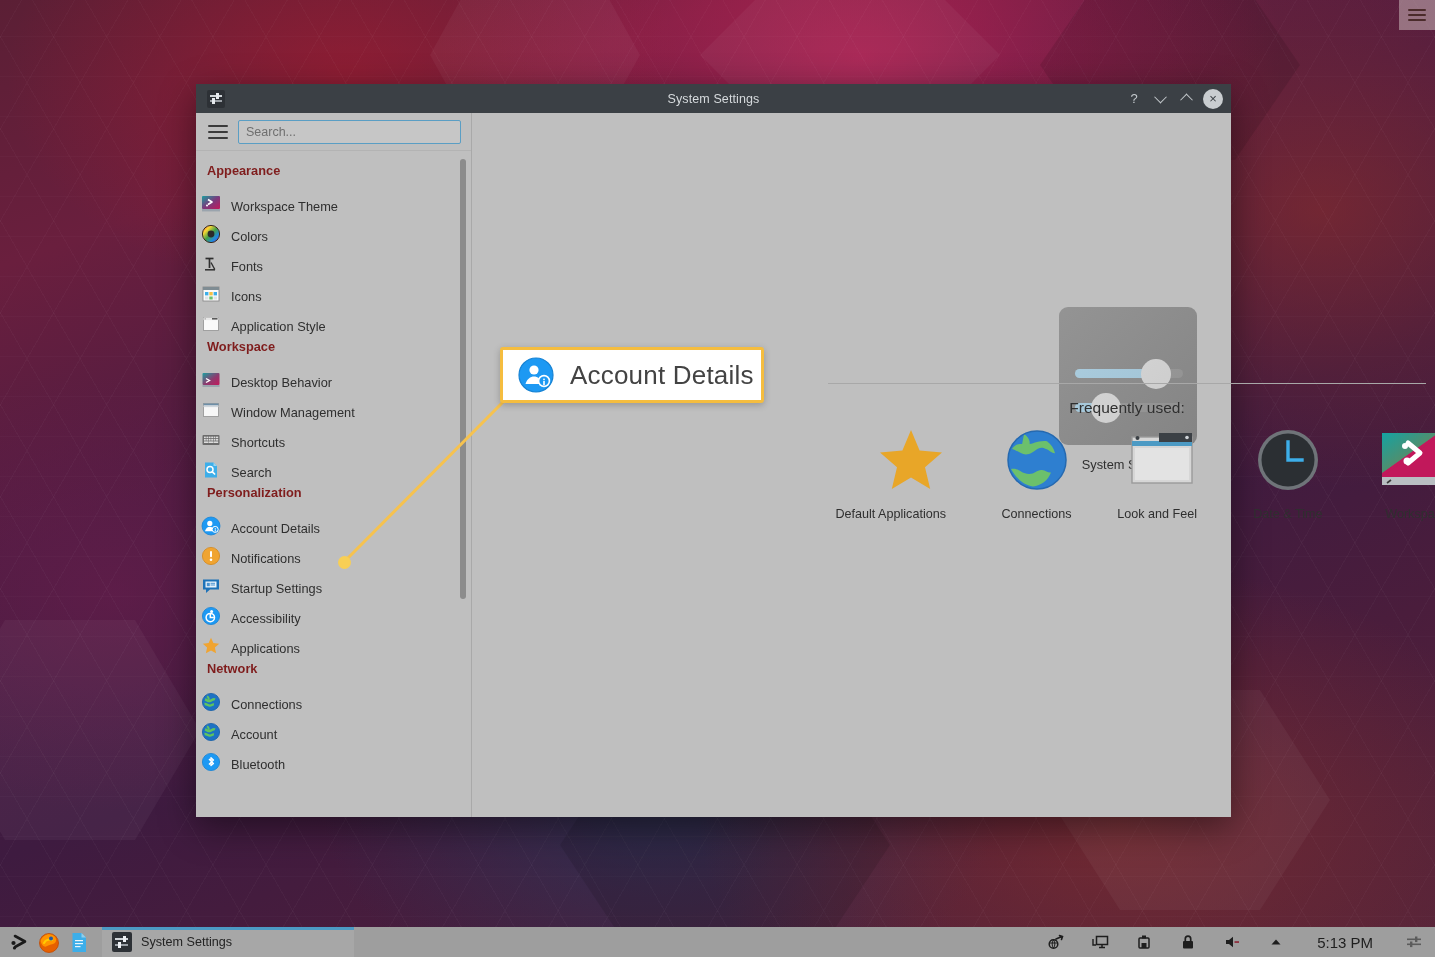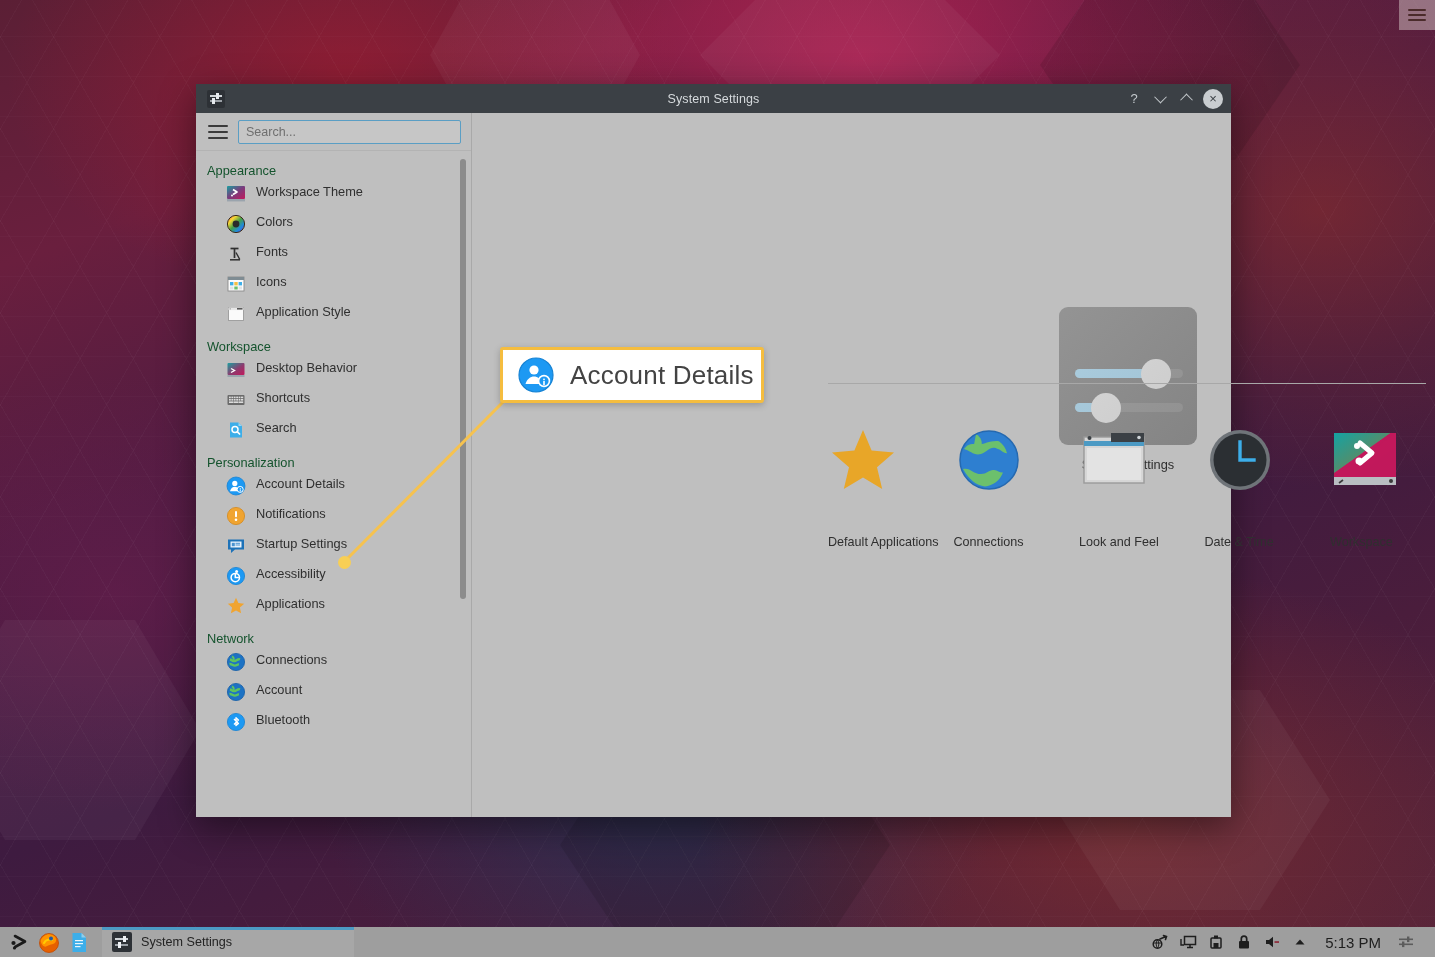--- a/index.html
+++ b/index.html
@@ -119,26 +119,26 @@
     border: 1px solid #5a9ec4; border-radius: 2px;
     padding: 0 7px; font-size: 12.5px; color: #3b3b3b;
     font-family: "Liberation Sans", sans-serif; outline: none;
   }
   #search-input::placeholder { color: #6f6f6f; }
 
   #navscroll {
     flex: 1; position: relative; overflow: hidden; padding-top: 7px;
   }
   .nav-group-title {
-    font-size: 12.8px; font-weight: normal; color: #14532d;
+    font-size: 12.8px; font-weight: bold; color: #7f1d1d;
     padding: 5px 0 6px 11px;
   }
   .nav-item {
-    display: flex; align-items: flex-start; gap: 10px;
-    height: 30px; padding-left: 30px; cursor: pointer; position: relative;
+    display: flex; align-items: flex-end; gap: 10px;
+    height: 30px; padding-left: 5px; cursor: pointer; position: relative;
   }
   .nav-item .lbl { font-size: 12.8px; color: #2f2f2f; }
   .nav-icon { width: 20px; height: 20px; flex: 0 0 20px; position: relative; }
 
   
   #nav-scrollbar {
     position: absolute; top: 8px; right: 5px; width: 6px; bottom: 0; cursor: pointer;
   }
   #nav-scrollbar .thumb {
     position: absolute; top: 0; left: 0; width: 6px; height: 440px;
@@ -172,21 +172,21 @@
   }
   #freq-title {
     position: absolute; left: 356px; top: 286px; width: 598px;
     text-align: center; font-size: 15.5px; color: #2f2f2f;
   }
   #freq-row {
     position: absolute; left: 356px; top: 312px; width: 620px;
     display: flex; align-items: flex-start; justify-content: space-between;
   }
   .freq-item {
-    width: 118px; display: flex; flex-direction: column; align-items: flex-start; cursor: pointer; gap: 28px;
+    width: 118px; display: flex; flex-direction: column; align-items: flex-end; cursor: pointer;
   }
   .freq-item .ic { width: 70px; height: 70px; position: relative; }
   .freq-item .cap {
     margin-top: 10px; font-size: 12.6px; color: #2f2f2f;
     text-align: center; line-height: 18px;
   }
 
   
   #callout-line {
     position: absolute; left: 0; top: 0; width: 1435px; height: 957px;
@@ -214,21 +214,21 @@
   .tb-ic { width: 26px; height: 26px; margin-right: 4px; position: relative; cursor: pointer; }
   #task-entry {
     position: relative; margin-left: 6px; height: 30px; width: 252px;
     display: flex; align-items: center; gap: 9px; padding-left: 10px;
     background: rgba(255,255,255,.10); cursor: pointer;
   }
   #task-entry::before {
     content:""; position:absolute; left:0; top:0; width:100%; height:3px; background:#4c9ac4;
   }
   #task-entry .tlbl { font-size: 12.6px; color: #232323; }
-  #tb-right { margin-left: auto; display: flex; align-items: center; gap: 10px; padding-right: 20px; }
+  #tb-right { margin-left: auto; display: flex; align-items: center; gap: 26px; padding-right: 12px; }
   .tray-ic { width: 18px; height: 18px; position: relative; cursor: pointer; }
   #clock { font-size: 15px; color: #1e1e1e; margin: 0 6px; cursor: pointer; }
 </style>
 </head>
 <body>
 
 <div id="desktop">
   <div id="hexmesh"></div>
 
   <div class="plate" style="left:430px;  top:-40px;  width:210px; height:190px;"></div>
@@ -349,20 +349,28 @@
                       <stop offset="0" stop-color="#1aa0a0"></stop>
                       <stop offset=".55" stop-color="#8e3a6e"></stop>
                       <stop offset="1" stop-color="#c2185b"></stop>
                     </linearGradient>
                   </defs>
                   <rect x="1.5" y="3" width="17" height="12" rx="1" fill="url(#db)"></rect>
                   <path d="M5 8.5 l3.5 2 -3.5 2" fill="none" stroke="#fff" stroke-width="1.4"></path>
                   <rect x="1.5" y="15" width="17" height="2" fill="#9aa4ad"></rect>
                 </svg></span>
               <span class="lbl">Desktop Behavior</span>
+            </div>
+            <div class="nav-item">
+              <span class="nav-icon"><svg viewBox="0 0 20 20" width="100%" height="100%">
+                  <rect x="2.5" y="3.5" width="15" height="13" fill="#f7f7f7" stroke="#9a9a9a" stroke-width=".9"></rect>
+                  <rect x="2.5" y="3.5" width="15" height="2" fill="#6e8fa8"></rect>
+                  <rect x="2.5" y="5.5" width="15" height="1.6" fill="#cfd6dc"></rect>
+                </svg></span>
+              <span class="lbl">Window Management</span>
             </div>
             <div class="nav-item">
               <span class="nav-icon"><svg viewBox="0 0 20 20" width="100%" height="100%">
                   <rect x="1.5" y="5" width="17" height="10" rx="1" fill="#6b6b6b"></rect>
                   <g fill="#dcdcdc">
                     <rect x="3" y="6.6" width="1.8" height="1.6"></rect>
                     <rect x="5.4" y="6.6" width="1.8" height="1.6"></rect>
                     <rect x="7.8" y="6.6" width="1.8" height="1.6"></rect>
                     <rect x="10.2" y="6.6" width="1.8" height="1.6"></rect>
                     <rect x="12.6" y="6.6" width="1.8" height="1.6"></rect>
@@ -479,20 +487,21 @@
           <div class="sld fill" style="left:16px;  top:62px; width:82px;"></div>
           <div class="knb" style="left:82px;  top:52px;"></div>
           <div class="sld track" style="left:16px;  top:96px; width:108px;"></div>
           <div class="sld fill" style="left:16px;  top:96px; width:30px;"></div>
           <div class="knb" style="left:32px;  top:86px;"></div>
         </div>
         <div class="caption">System Settings</div>
       </div>
 
       <div id="divider"></div>
+      <div id="freq-title">Frequently used:</div>
       <div id="freq-row">
           <div class="freq-item">
             <span class="ic"><svg viewBox="0 0 70 70" width="100%" height="100%">
                 <path d="M35 5 L43.6 25.5 L66 27.4 L49 42.2 L54.2 64 L35 52.4 L15.8 64 L21 42.2 L4 27.4 L26.4 25.5 Z" fill="#e8a628"></path>
               </svg></span>
             <div class="cap">Default Applications</div>
           </div>
           <div class="freq-item">
             <span class="ic"><svg viewBox="0 0 70 70" width="100%" height="100%">
                 <circle cx="35" cy="35" r="29" fill="#2e7fd0"></circle>

